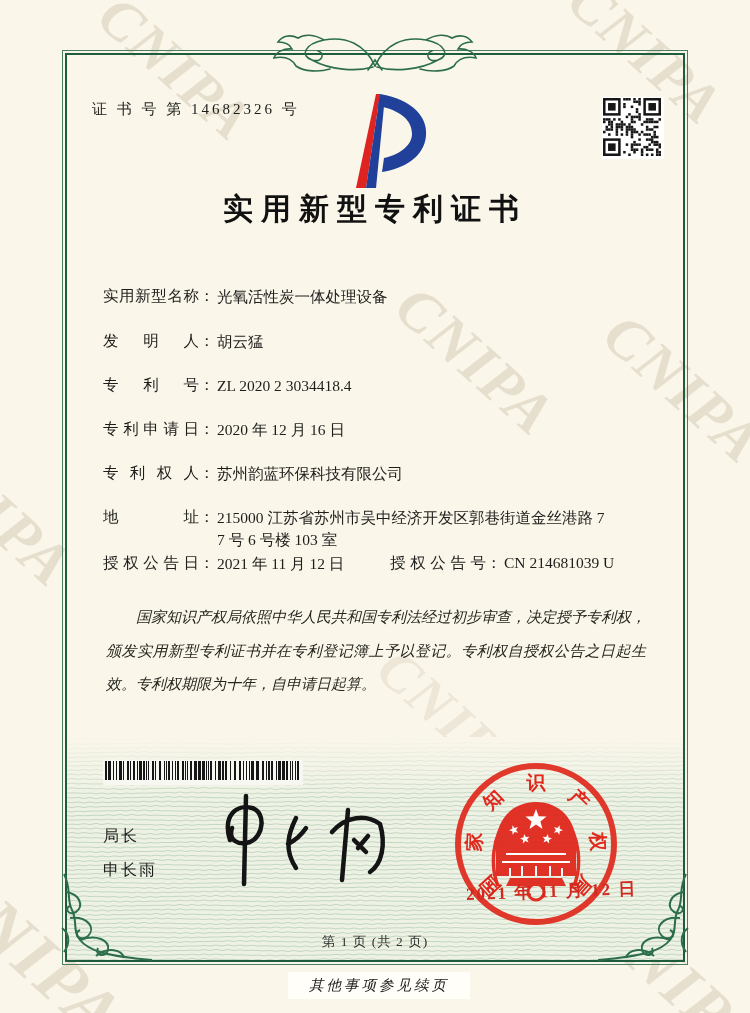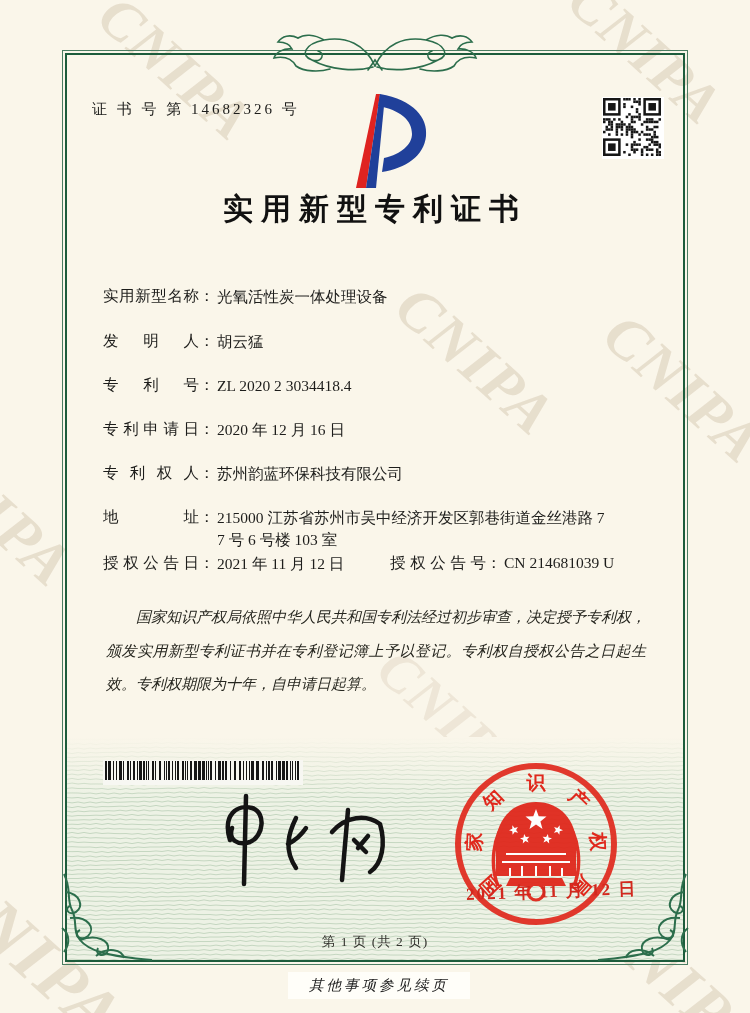--- a/index.html
+++ b/index.html
@@ -411,20 +411,24 @@
         <rect x="171" y="0" width="1" height="19" fill="#161616"></rect>
         <rect x="173" y="0" width="3" height="19" fill="#161616"></rect>
         <rect x="177" y="0" width="3" height="19" fill="#161616"></rect>
         <rect x="181" y="0" width="2" height="19" fill="#161616"></rect>
         <rect x="185" y="0" width="1" height="19" fill="#161616"></rect>
         <rect x="187" y="0" width="1" height="19" fill="#161616"></rect>
         <rect x="190" y="0" width="1" height="19" fill="#161616"></rect>
         <rect x="192" y="0" width="2" height="19" fill="#161616"></rect>
       </svg></div>
 
+  <div class="officer">
+    <div>局长</div>
+    <div>申长雨</div>
+  </div>
 
   <svg class="sig" width="190" height="100" viewBox="0 0 190 100">
     <g fill="none" stroke="#141414" stroke-width="4.5" stroke-linecap="round" stroke-linejoin="round">
       <path d="M22,52 C14,26 30,16 44,20 C58,24 56,48 42,54 C30,58 20,52 24,40"></path>
       <path d="M38,8 L36,96"></path>
       <path d="M88,30 C80,46 76,62 88,80 M80,56 C88,52 94,46 98,40"></path>
       <path d="M124,44 C138,28 158,26 172,36 M140,22 L134,92 M172,36 C178,56 174,76 162,84 M146,52 L158,64 M160,48 L150,60"></path>
     </g>
   </svg>
 

